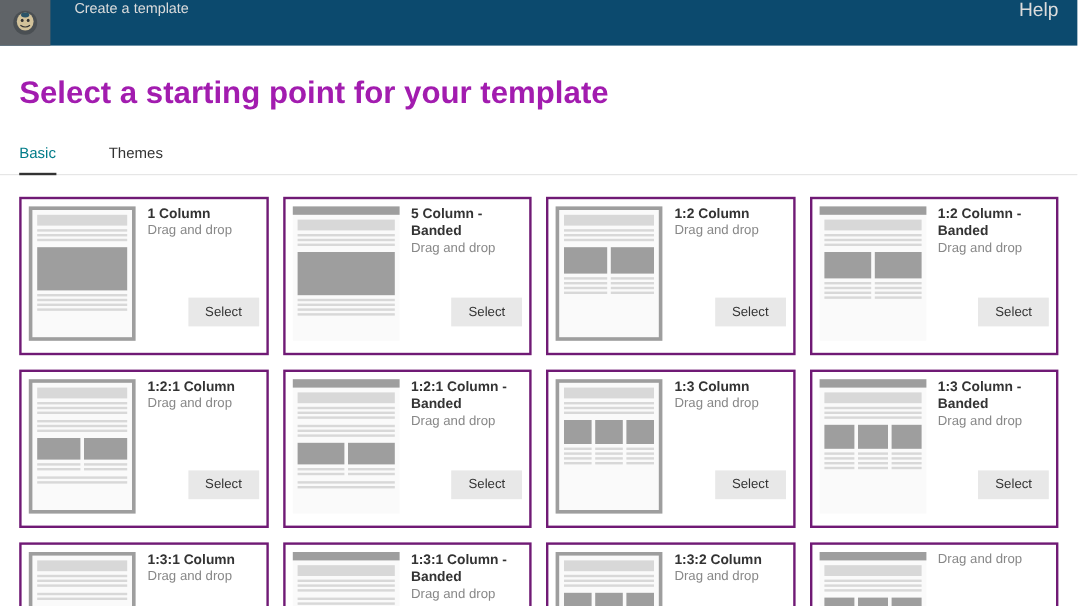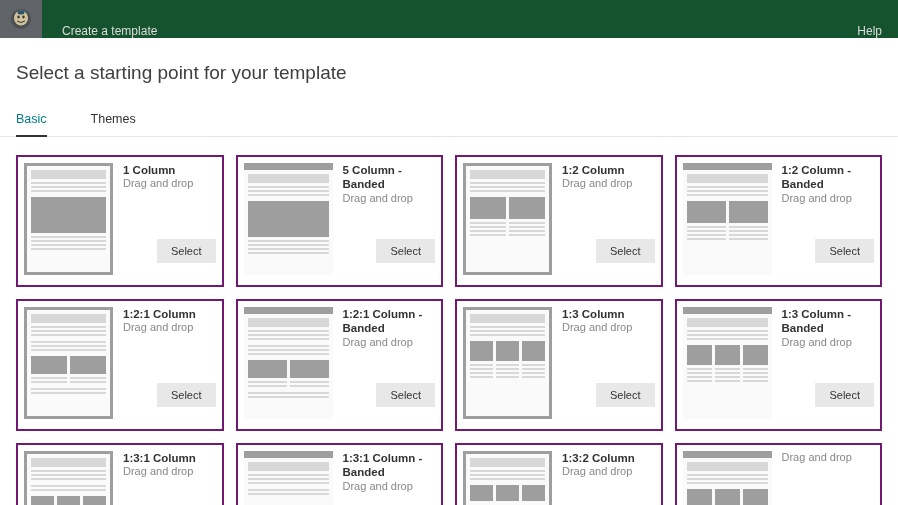--- a/index.html
+++ b/index.html
@@ -1,21 +1,21 @@
 <!DOCTYPE html>
 <html><head>
   <meta charset="utf-8">
   <style>
     * { margin: 0; padding: 0; box-sizing: border-box; }
     body { font-family: "Helvetica Neue", Helvetica, Arial, sans-serif; background: #fff; color: #333; width: 898px; }
-    .topbar { height: 38px; background: #14532d; display: flex; align-items: flex-end; }
+    .topbar { height: 38px; background: #0c4a6e; display: flex; align-items: flex-start; }
     .logo-box { width: 42px; height: 38px; background: #606468; display: flex; align-items: center; justify-content: center; }
     .breadcrumb { color: #dcdcdc; font-size: 12px; padding-left: 20px; flex: 1; }
-    .help-link { color: #dcdcdc; font-size: 12px; padding-right: 16px; }
-    .page-title { font-size: 19px; font-weight: 400; color: #404040; padding: 24px 16px 4px 16px; }
+    .help-link { color: #dcdcdc; font-size: 16px; padding-right: 16px; }
+    .page-title { font-size: 26px; font-weight: 700; color: #a21caf; padding: 24px 16px 4px 16px; }
     .tabs { display: flex; gap: 44px; padding: 24px 16px 0 16px; border-bottom: 1px solid #e6e6e6; }
     .tab { font-size: 12.5px; color: #333; padding-bottom: 9px; cursor: pointer; }
     .tab.active { color: #007c89; border-bottom: 2px solid #333; margin-bottom: -1px; }
     .grid { display: grid; grid-template-columns: repeat(4, 1fr); gap: 12px; padding: 18px 16px; }
     .card { border: 2px solid #701a75; padding: 6px; display: flex; gap: 10px; height: 132px; position: relative; }
     .preview { width: 89px; height: 112px; background: #fafafa; border: 3px solid #9e9e9e; padding: 4px; display: flex; flex-direction: column; }
     .preview.banded { border-left: none; border-right: none; border-top-width: 7px; border-bottom-width: 0; padding-bottom: 8px; }
     .pv-header { height: 9px; background: #d8d8d8; margin-bottom: 3px; flex-shrink: 0; }
     .pv-line { height: 1.5px; background: #d8d8d8; margin-bottom: 2.5px; flex-shrink: 0; }
     .pv-block { background: #9e9e9e; flex-shrink: 0; }

